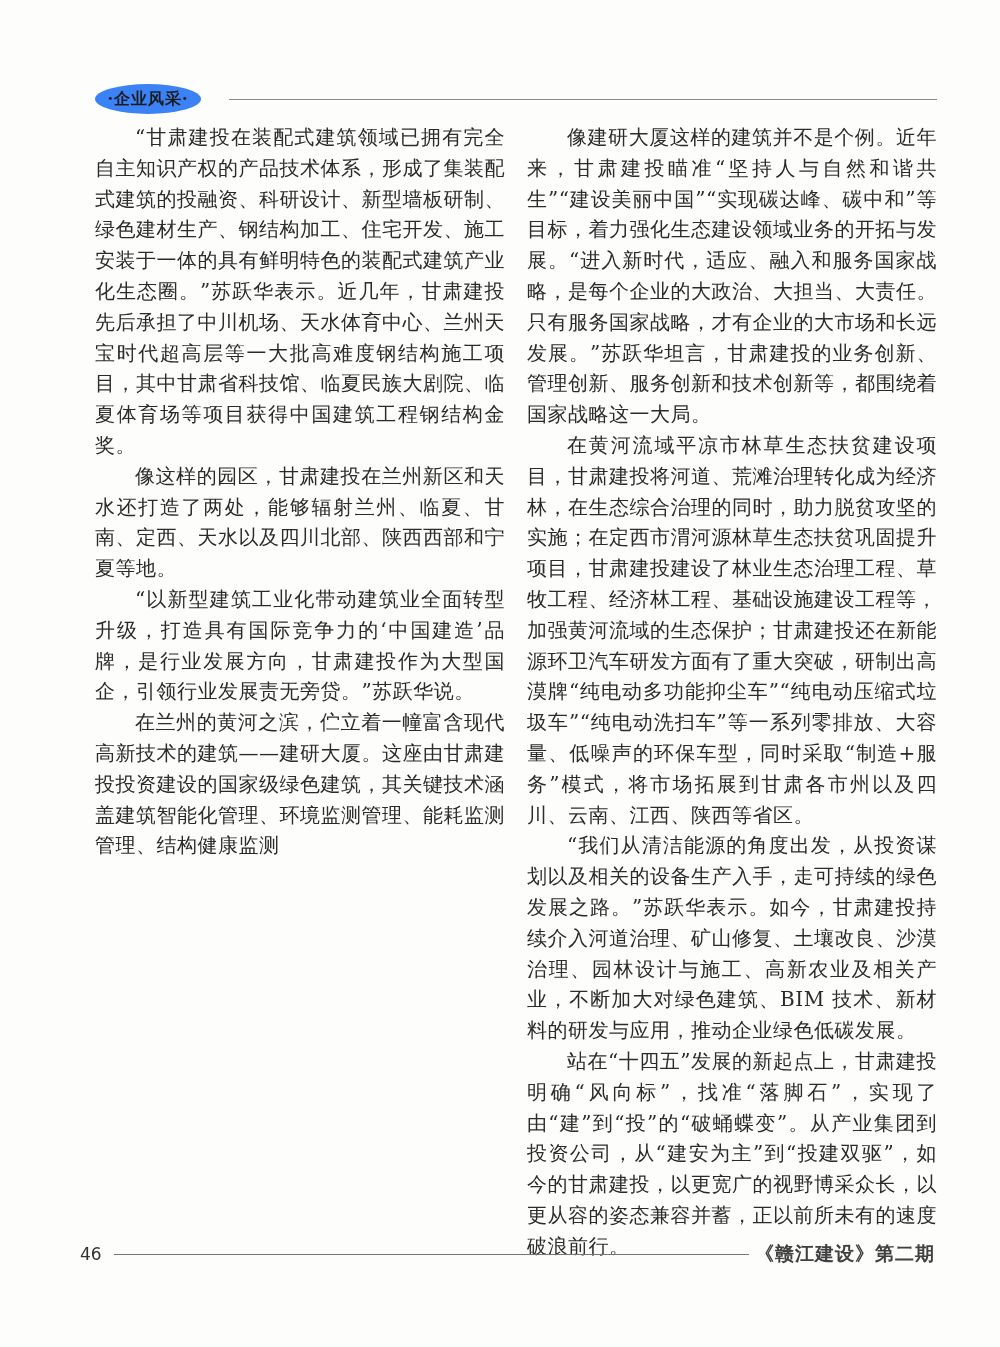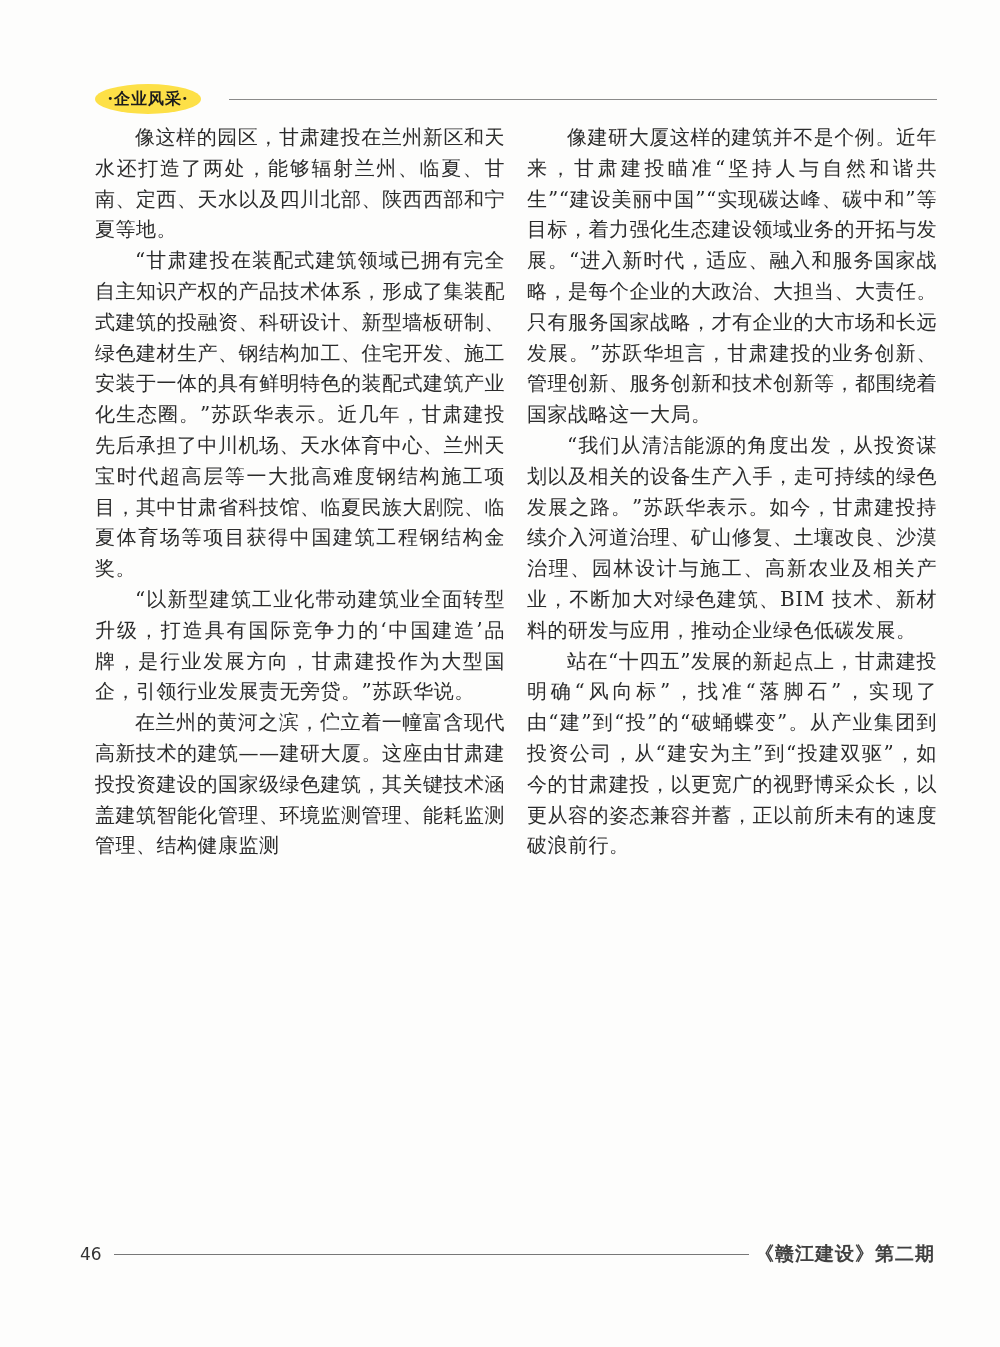--- a/index.html
+++ b/index.html
@@ -20,21 +20,21 @@
   .header {
     position: absolute;
     top: 84px;
     left: 95px;
     right: 63px;
     height: 30px;
     display: flex;
     align-items: center;
   }
   .badge {
-    background: #fde047;
+    background: #3b82f6;
     border-radius: 50%;
     min-width: 106px;
     height: 30px;
     line-height: 30px;
     text-align: center;
     font-size: 16px;
     font-weight: bold;
     color: #1c1c1c;
     letter-spacing: 1px;
   }
@@ -111,28 +111,29 @@
 <div class="page">
 
   <div class="header">
     <div class="badge">·企业风采·</div>
     <div class="header-rule"></div>
   </div>
 
   <div class="columns">
 
     <div class="col">
+      <p>“甘肃建投在装配式建筑领域已拥有完全自主知识产权的产品技术体系，形成了集装配式建筑的投融资、科研设计、新型墙板研制、绿色建材生产、钢结构加工、住宅开发、施工安装于一体的具有鲜明特色的装配式建筑产业化生态圈。”苏跃华表示。近几年，甘肃建投先后承担了中川机场、天水体育中心、兰州天宝时代超高层等一大批高难度钢结构施工项目，其中甘肃省科技馆、临夏民族大剧院、临夏体育场等项目获得中国建筑工程钢结构金奖。</p>
       <p>像这样的园区，甘肃建投在兰州新区和天水还打造了两处，能够辐射兰州、临夏、甘南、定西、天水以及四川北部、陕西西部和宁夏等地。</p>
-      <p>“甘肃建投在装配式建筑领域已拥有完全自主知识产权的产品技术体系，形成了集装配式建筑的投融资、科研设计、新型墙板研制、绿色建材生产、钢结构加工、住宅开发、施工安装于一体的具有鲜明特色的装配式建筑产业化生态圈。”苏跃华表示。近几年，甘肃建投先后承担了中川机场、天水体育中心、兰州天宝时代超高层等一大批高难度钢结构施工项目，其中甘肃省科技馆、临夏民族大剧院、临夏体育场等项目获得中国建筑工程钢结构金奖。</p>
       <p>“以新型建筑工业化带动建筑业全面转型升级，打造具有国际竞争力的‘中国建造’品牌，是行业发展方向，甘肃建投作为大型国企，引领行业发展责无旁贷。”苏跃华说。</p>
       <p>在兰州的黄河之滨，伫立着一幢富含现代高新技术的建筑——建研大厦。这座由甘肃建投投资建设的国家级绿色建筑，其关键技术涵盖建筑智能化管理、环境监测管理、能耗监测管理、结构健康监测</p>
     </div>
 
     <div class="col">
       <p>像建研大厦这样的建筑并不是个例。近年来，甘肃建投瞄准“坚持人与自然和谐共生”“建设美丽中国”“实现碳达峰、碳中和”等目标，着力强化生态建设领域业务的开拓与发展。“进入新时代，适应、融入和服务国家战略，是每个企业的大政治、大担当、大责任。只有服务国家战略，才有企业的大市场和长远发展。”苏跃华坦言，甘肃建投的业务创新、管理创新、服务创新和技术创新等，都围绕着国家战略这一大局。</p>
+      <p>在黄河流域平凉市林草生态扶贫建设项目，甘肃建投将河道、荒滩治理转化成为经济林，在生态综合治理的同时，助力脱贫攻坚的实施；在定西市渭河源林草生态扶贫巩固提升项目，甘肃建投建设了林业生态治理工程、草牧工程、经济林工程、基础设施建设工程等，加强黄河流域的生态保护；甘肃建投还在新能源环卫汽车研发方面有了重大突破，研制出高漠牌“纯电动多功能抑尘车”“纯电动压缩式垃圾车”“纯电动洗扫车”等一系列零排放、大容量、低噪声的环保车型，同时采取“制造+服务”模式，将市场拓展到甘肃各市州以及四川、云南、江西、陕西等省区。</p>
       <p>“我们从清洁能源的角度出发，从投资谋划以及相关的设备生产入手，走可持续的绿色发展之路。”苏跃华表示。如今，甘肃建投持续介入河道治理、矿山修复、土壤改良、沙漠治理、园林设计与施工、高新农业及相关产业，不断加大对绿色建筑、BIM 技术、新材料的研发与应用，推动企业绿色低碳发展。</p>
       <p>站在“十四五”发展的新起点上，甘肃建投明确“风向标”，找准“落脚石”，实现了由“建”到“投”的“破蛹蝶变”。从产业集团到投资公司，从“建安为主”到“投建双驱”，如今的甘肃建投，以更宽广的视野博采众长，以更从容的姿态兼容并蓄，正以前所未有的速度破浪前行。</p>
     </div>
 
   </div>
 
   <div class="footer">
     <span class="page-number">46</span>
     <div class="footer-rule"></div>
     <span class="attribution">《赣江建设》第二期</span>

